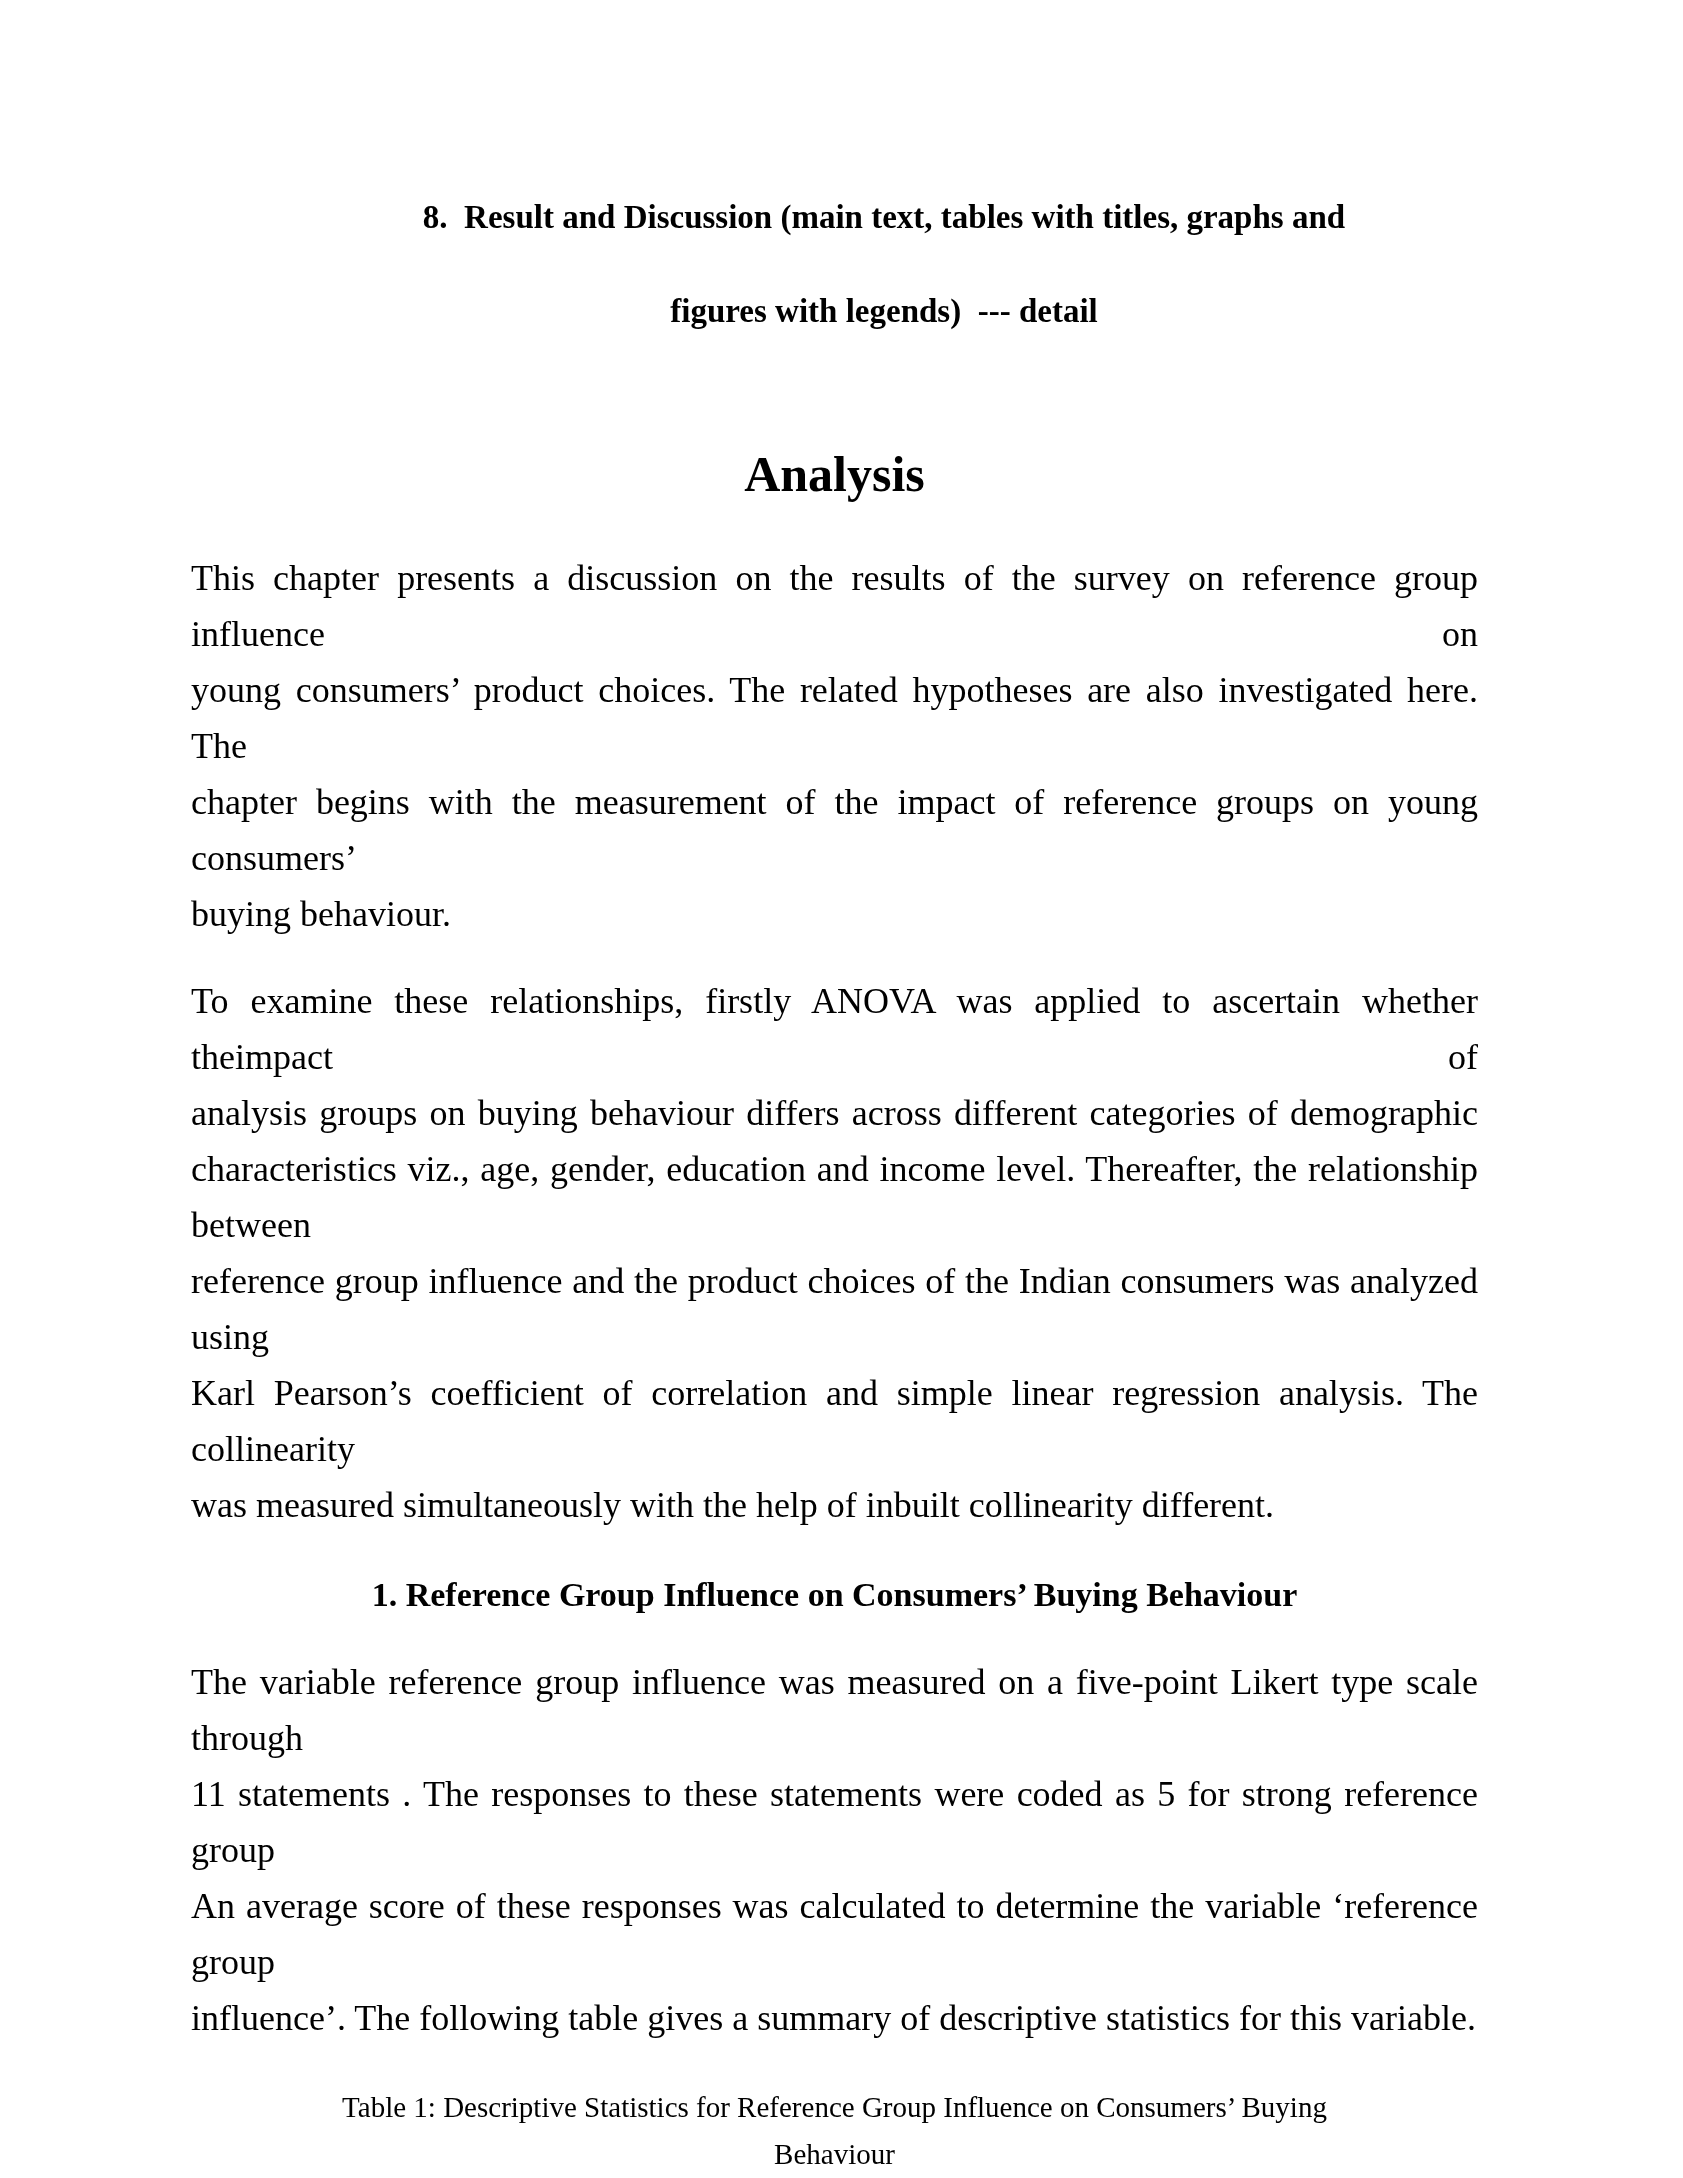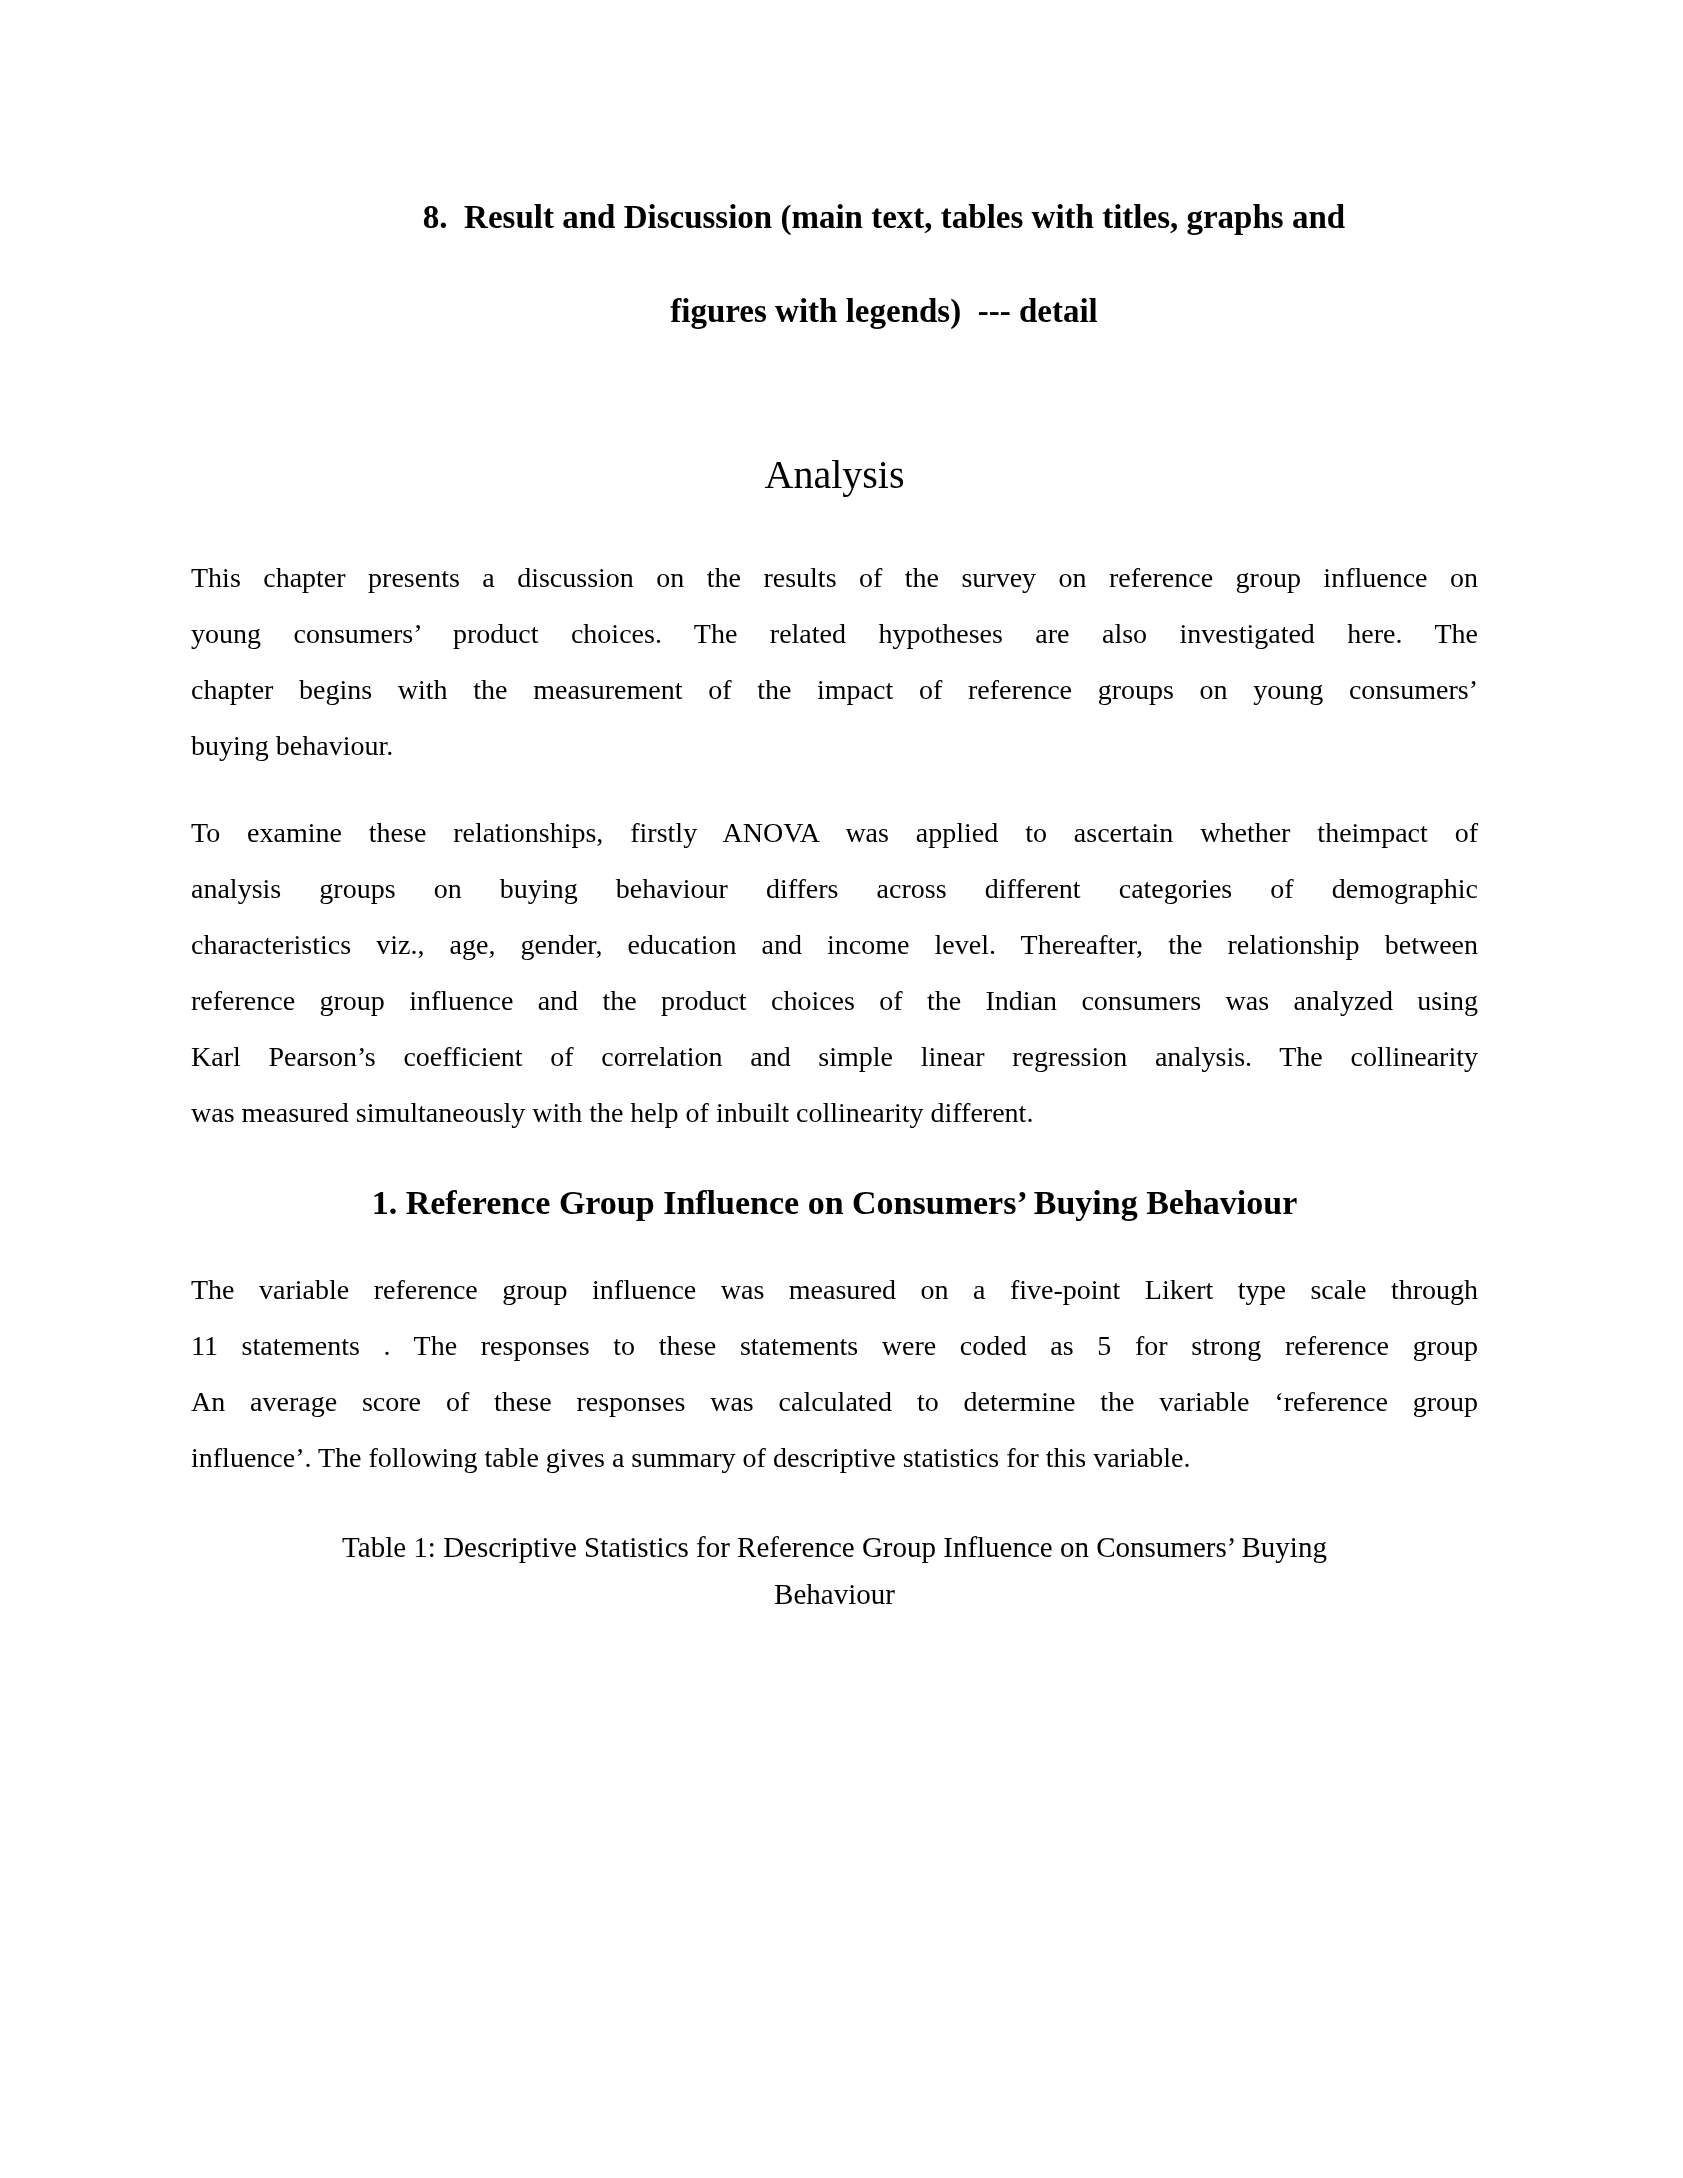--- a/index.html
+++ b/index.html
@@ -23,27 +23,27 @@
     margin-top: 170px;
     padding-left: 99px;
     font-size: 33px;
     font-weight: bold;
     line-height: 94px;
     text-align: center;
     white-space: pre-wrap;
   }
   .doc-title {
     margin-top: 87px;
-    font-size: 40px;
-    font-weight: normal;
+    font-size: 50px;
+    font-weight: bold;
     line-height: 59px;
     text-align: center;
   }
   .para {
-    font-size: 28px;
+    font-size: 36px;
     line-height: 56px;
   }
   .para-1 { margin-top: 46px; }
   .para-2 { margin-top: 31px; }
   .para-3 { margin-top: 38px; }
   .jline {
     text-align: justify;
     text-align-last: justify;
   }
   .jline.last {

